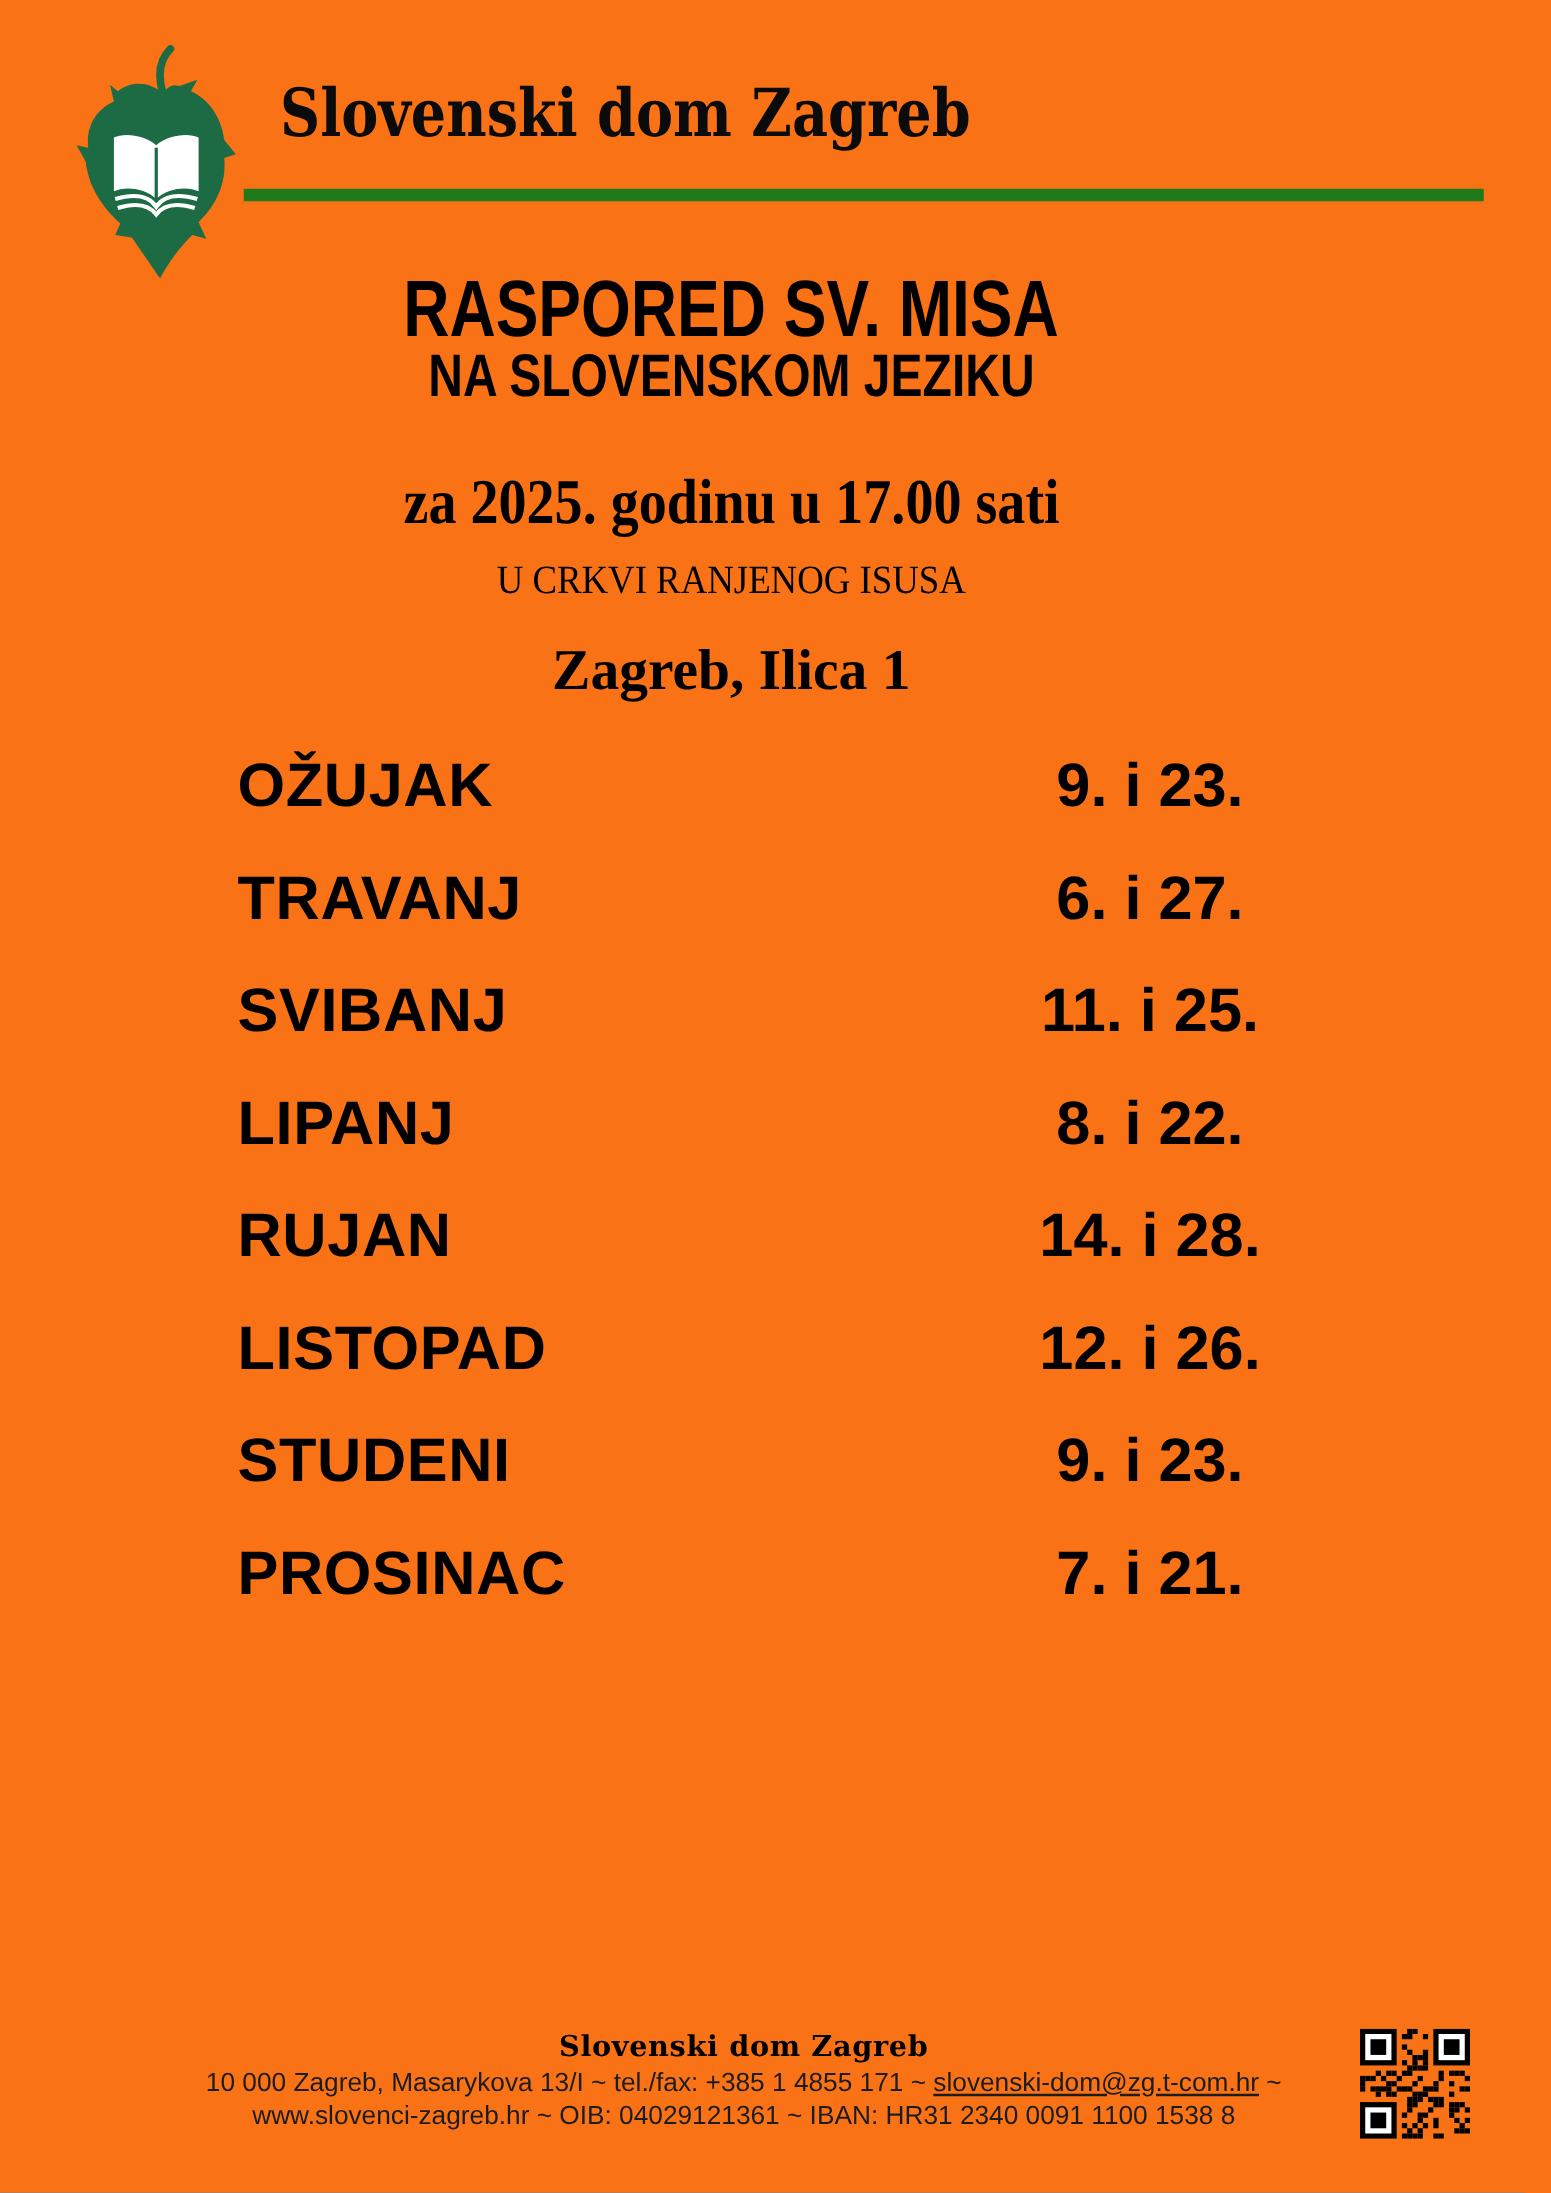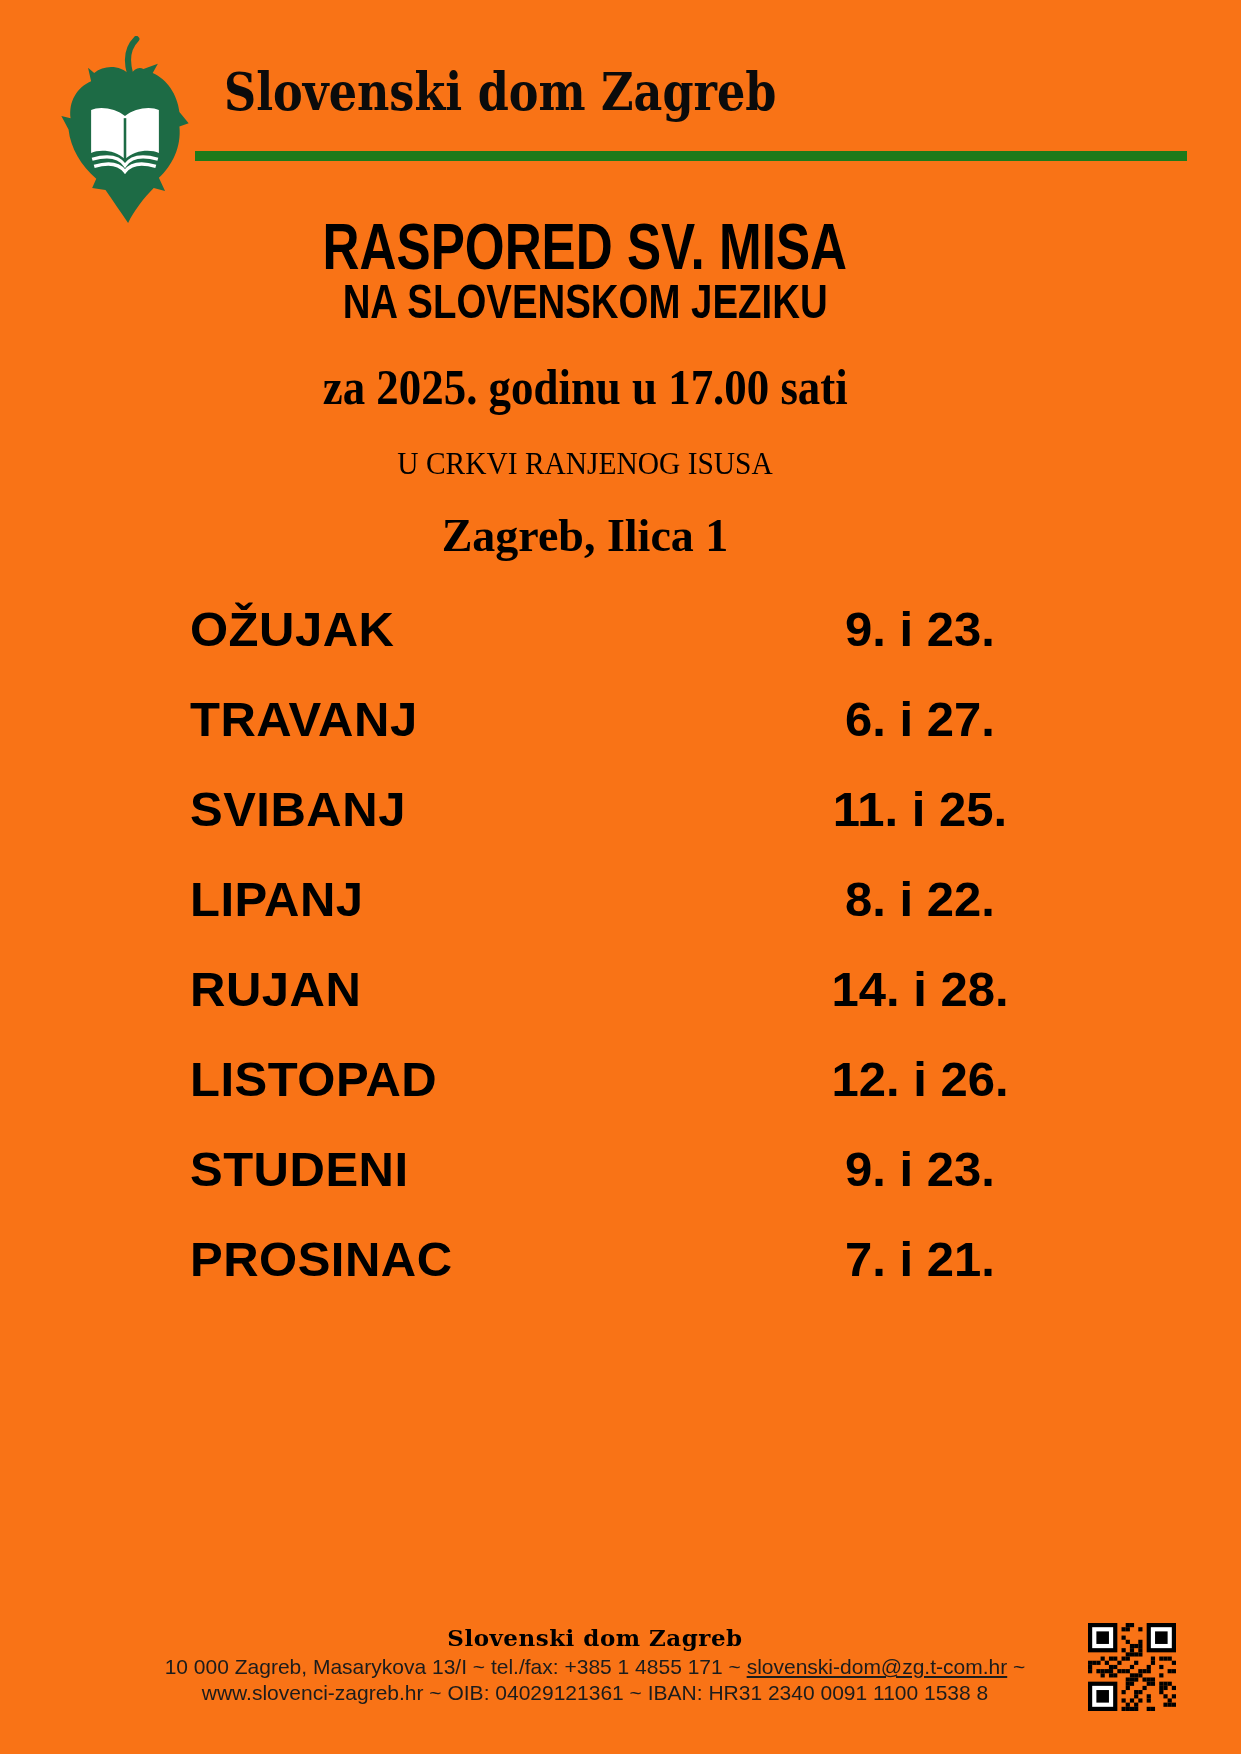--- a/index.html
+++ b/index.html
@@ -30,21 +30,21 @@
   .org-sub .l1{word-spacing:6px;}
   .rule{position:absolute;left:195px;top:151px;width:992px;height:10px;}
   
   .titles{position:absolute;left:115px;width:940px;text-align:center;}
   .t{position:absolute;left:0;width:100%;text-align:center;white-space:nowrap;}
   .t > span{display:inline-block;}
   .t1{top:182px;font-family:"Liberation Sans",sans-serif;font-weight:bold;font-size:64px;margin-top:28px;}
   .t1 > span{transform:scaleX(.8);}
   .t2{top:274px;font-family:"Liberation Sans",sans-serif;font-weight:bold;font-size:48px;}
   .t2 > span{transform:scaleX(.8);}
-  .t3{top:358px;font-family:"Liberation Serif",serif;font-weight:bold;font-size:51px;}
+  .t3{top:373px;font-family:"Liberation Serif",serif;font-weight:bold;font-size:51px;}
   .t3 > span{transform:scaleX(.88);}
   .t4{top:445px;font-family:"Liberation Serif",serif;font-weight:normal;font-size:32px;}
   .t4 > span{transform:scaleX(.92);}
   .t5{top:509px;font-family:"Liberation Serif",serif;font-weight:bold;font-size:46px;}
   
   .schedule{position:absolute;left:190px;top:584px;width:880px;}
   .srow{
     display:flex;justify-content:space-between;align-items:center;
     height:90px;
     font-family:"Liberation Sans",sans-serif;font-weight:bold;font-size:49px;

